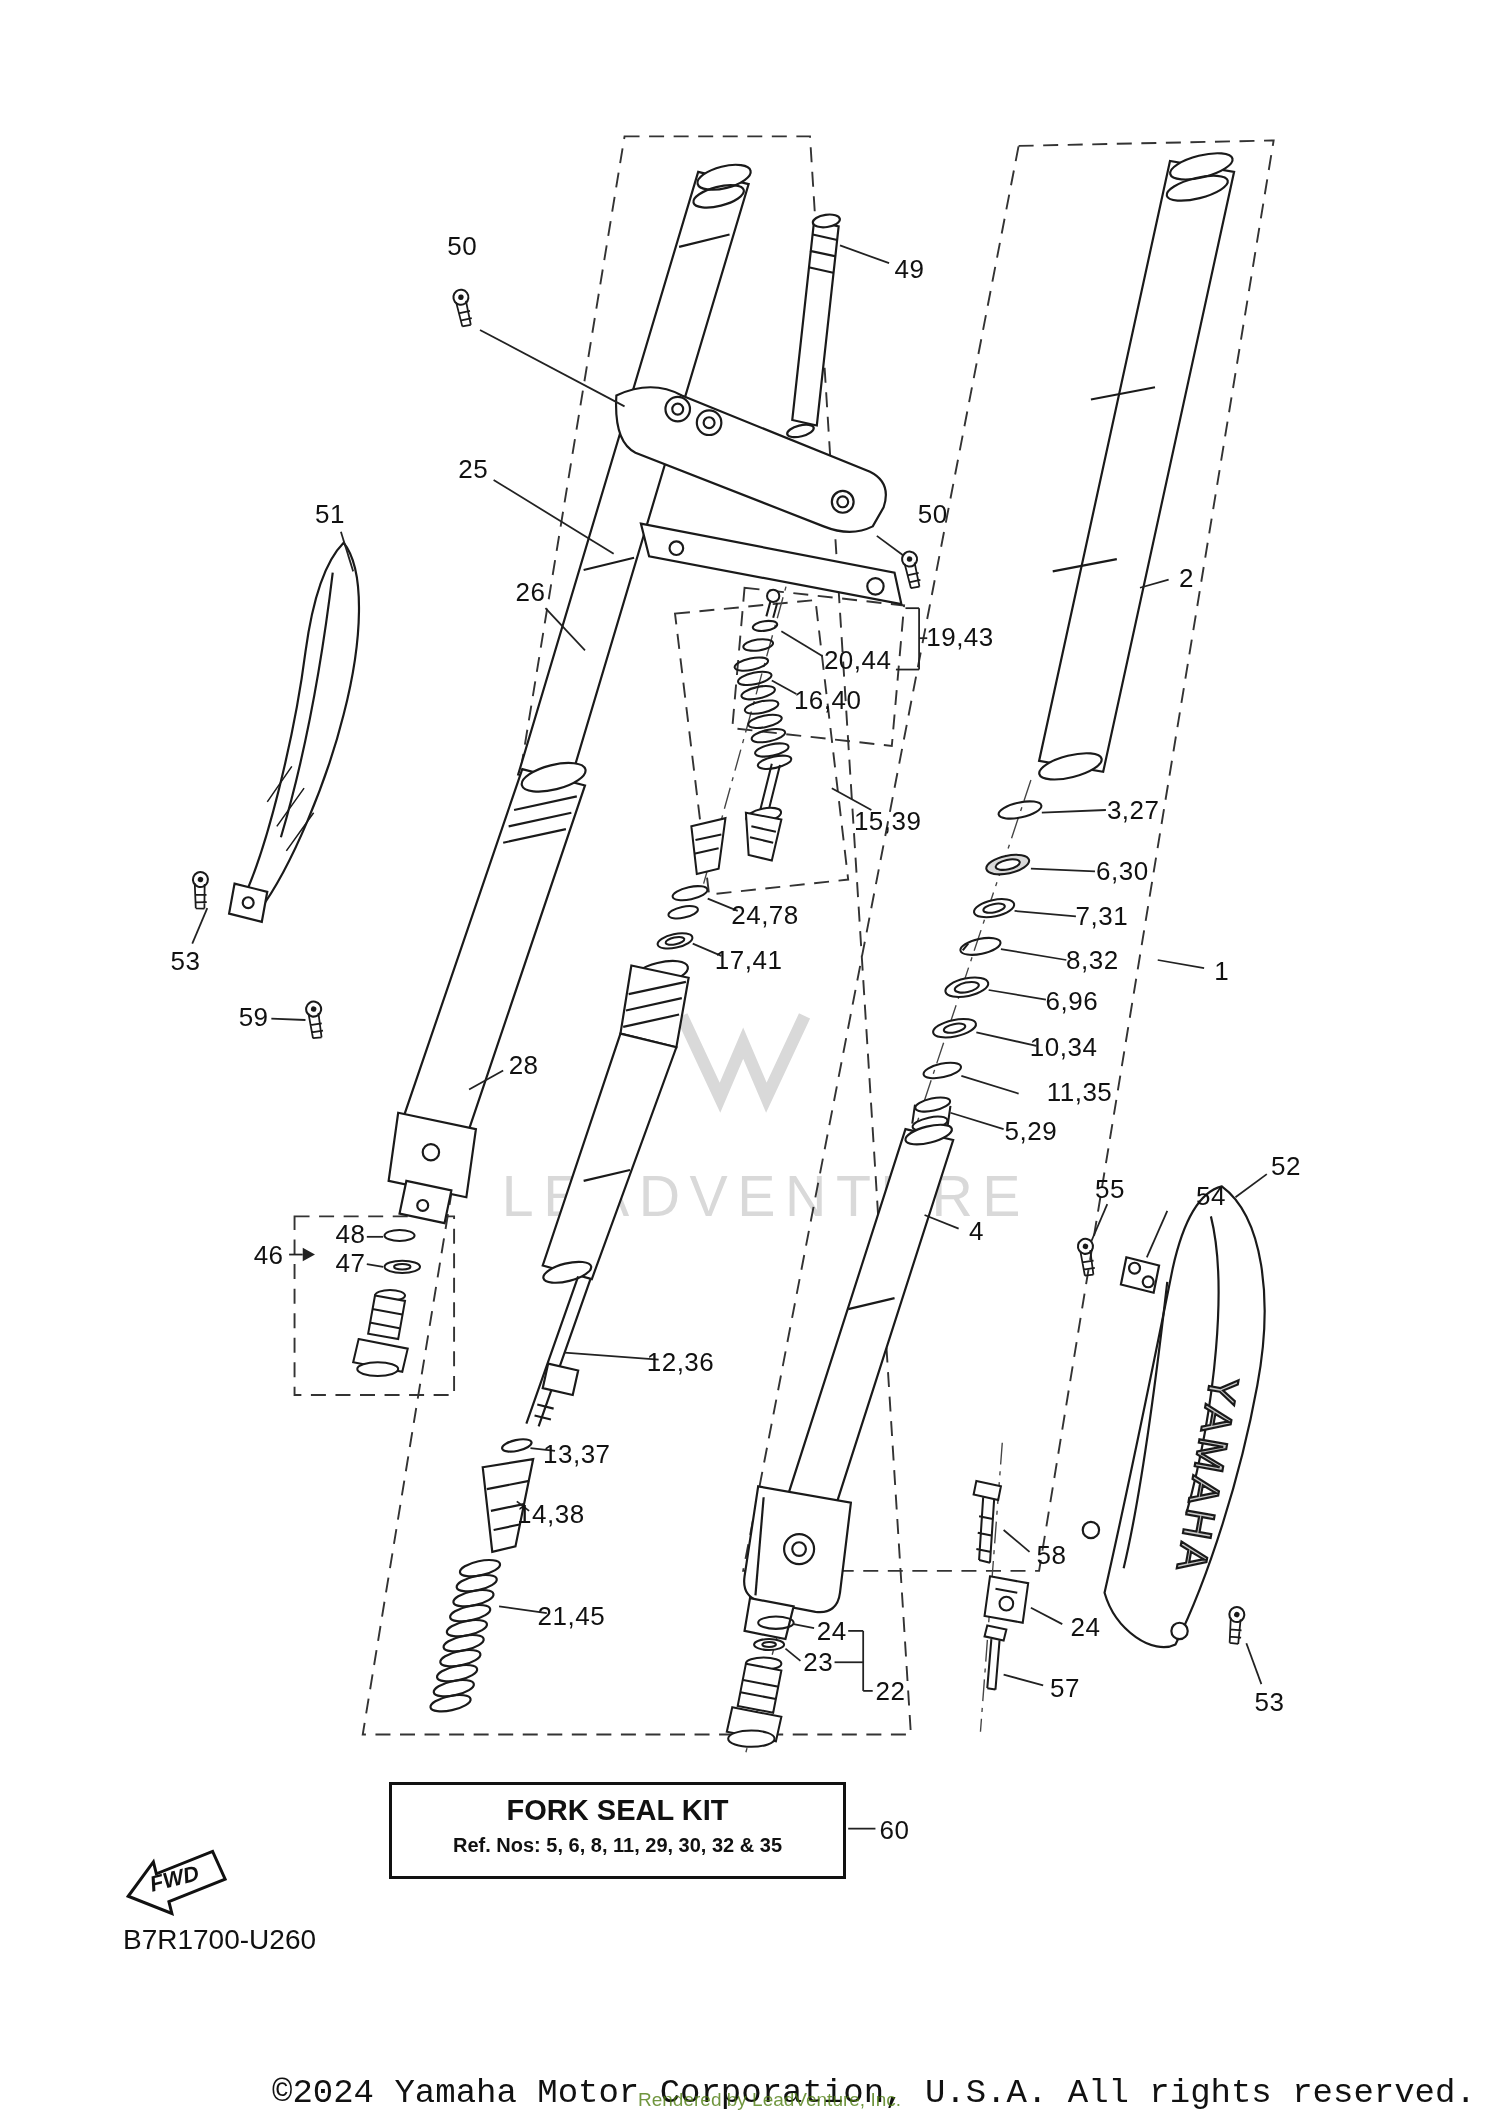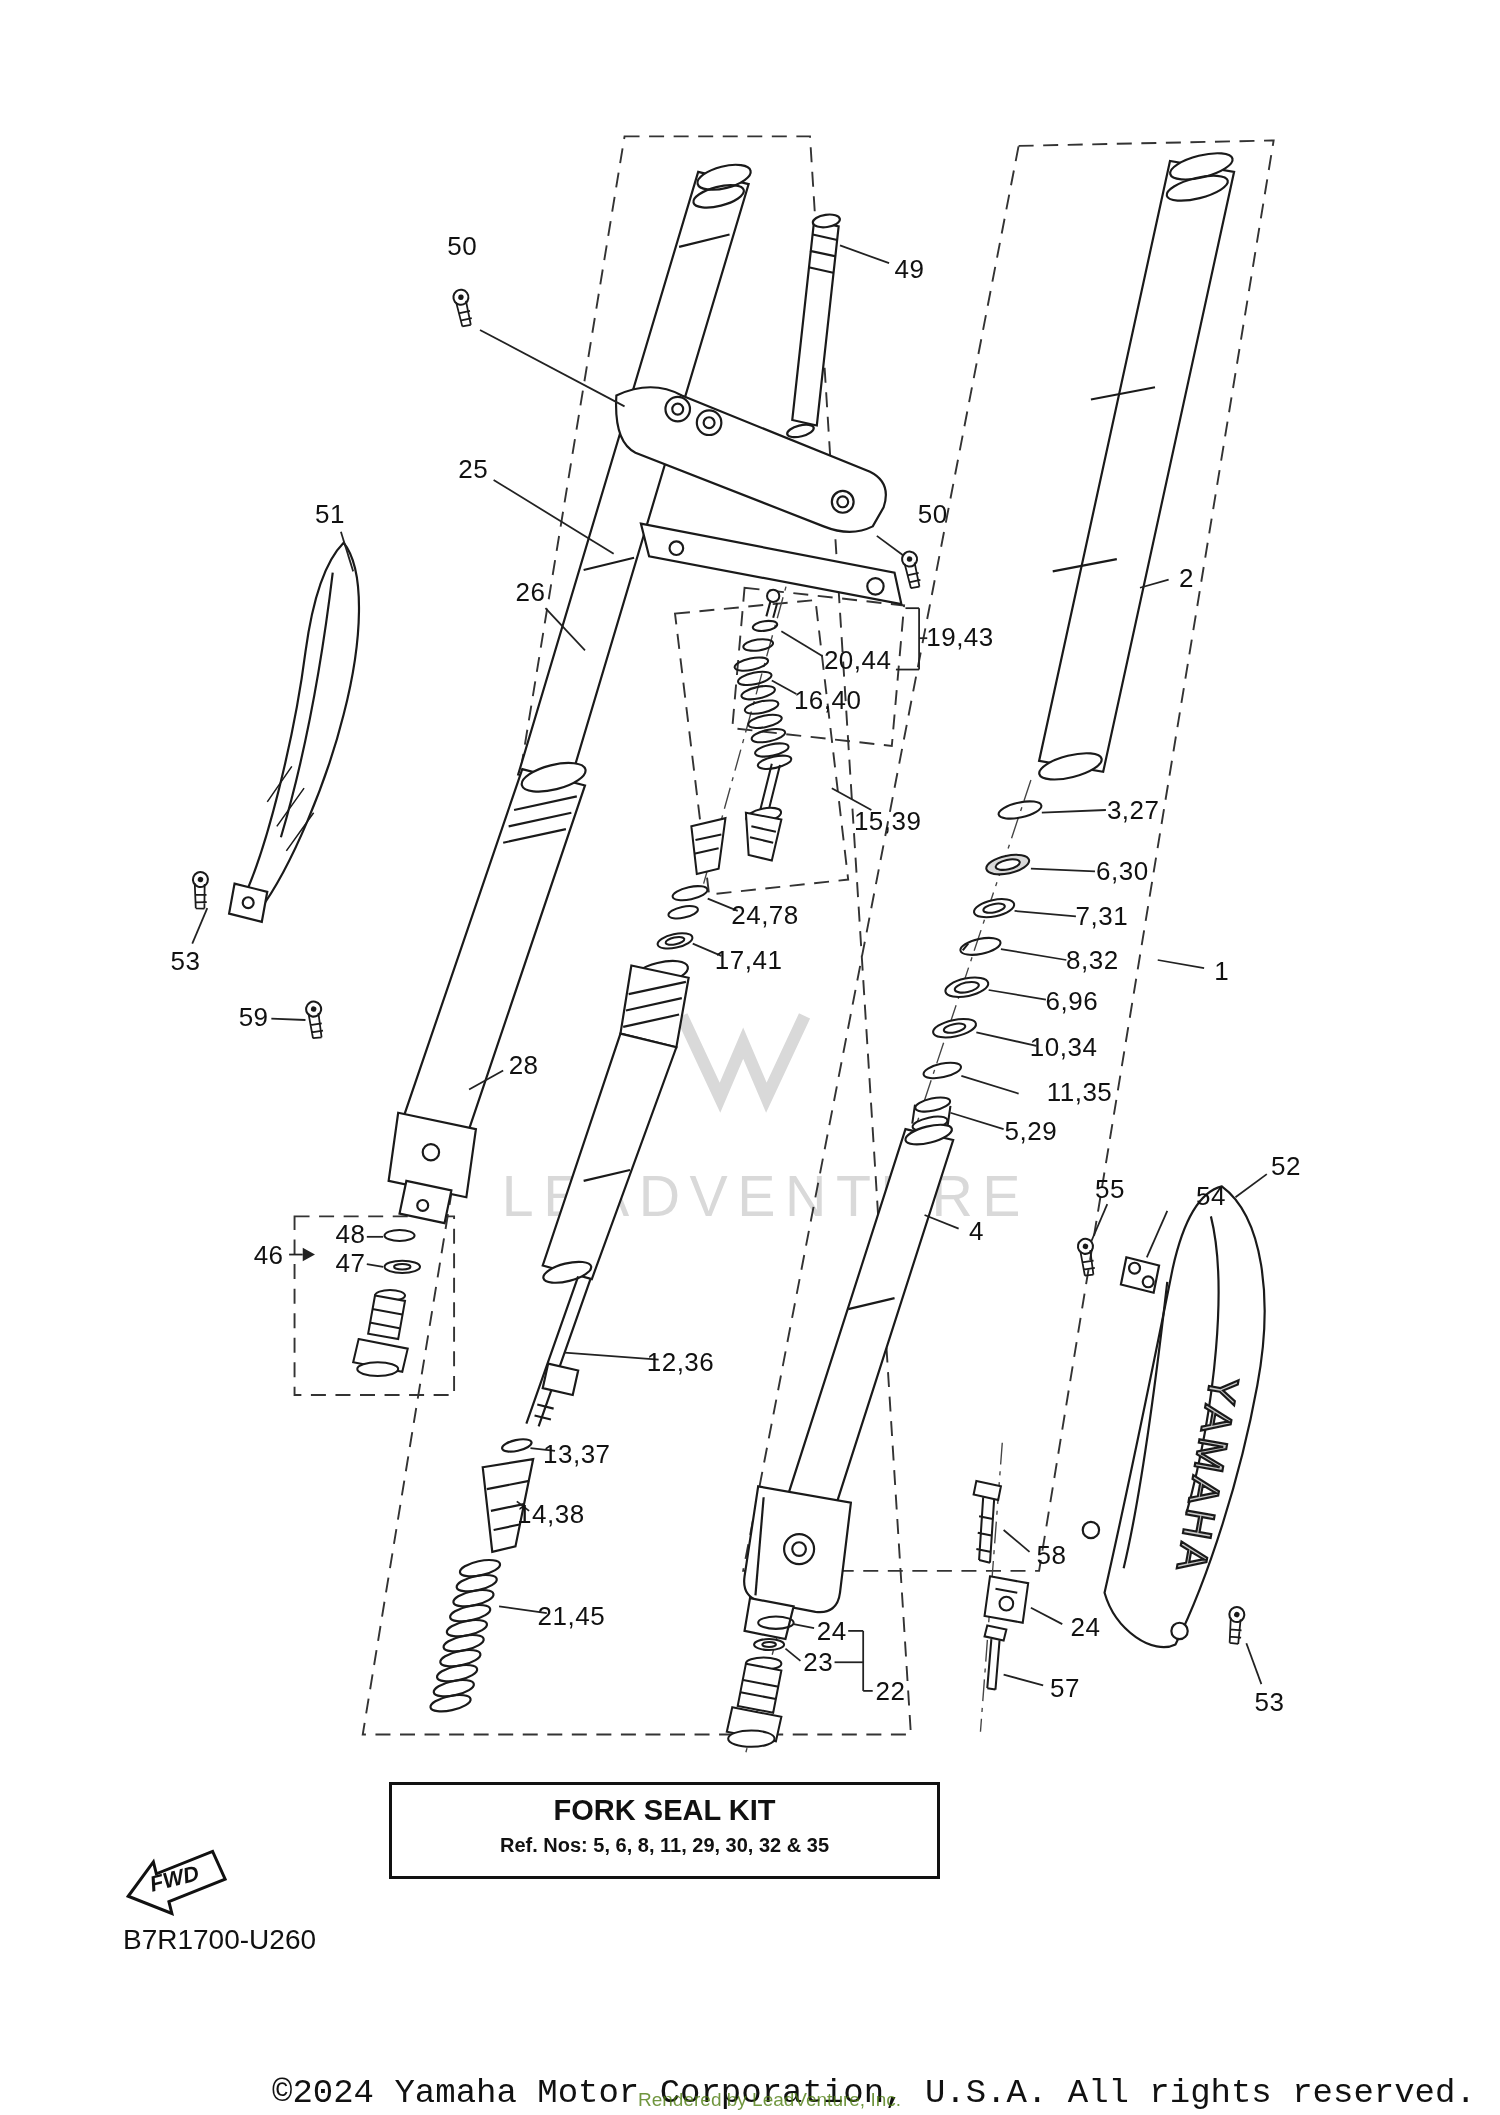--- a/index.html
+++ b/index.html
@@ -2,21 +2,21 @@
 <html><head>
 <meta charset="utf-8">
 <style>
   html,body{margin:0;padding:0;background:#ffffff;}
   .stage{position:relative;width:1500px;height:2115px;background:#fff;overflow:hidden;
          font-family:"Liberation Sans",sans-serif;color:#111;}
   .art{position:absolute;left:0;top:0;width:1500px;height:2115px;}
   #callout-layer{position:absolute;left:0;top:0;width:1500px;height:2115px;pointer-events:none;}
   .callout{position:absolute;transform:translate(-50%,-50%);font-size:26px;color:#111;
            white-space:nowrap;letter-spacing:.5px;}
-  .kit-box{position:absolute;left:389px;top:1782px;width:551px;height:97px;
+  .kit-box{position:absolute;left:389px;top:1782px;width:457px;height:97px;
            border:3px solid #111;box-sizing:border-box;text-align:center;background:#fff;}
   .kit-title{font-size:29px;font-weight:bold;margin-top:9px;}
   .kit-refs{font-size:20px;font-weight:bold;margin-top:7px;}
   .code{position:absolute;left:123px;top:1924px;font-size:28px;}
   .copyright{position:absolute;left:272px;top:2074px;font-size:34px;white-space:nowrap;
              font-family:"Liberation Mono",monospace;}
   .credit{position:absolute;left:598px;top:2089px;font-size:19px;color:#4d7c0f;opacity:.8;
           font-family:"Liberation Sans",sans-serif;z-index:4;margin-left:40px;}
 </style>
 </head>

